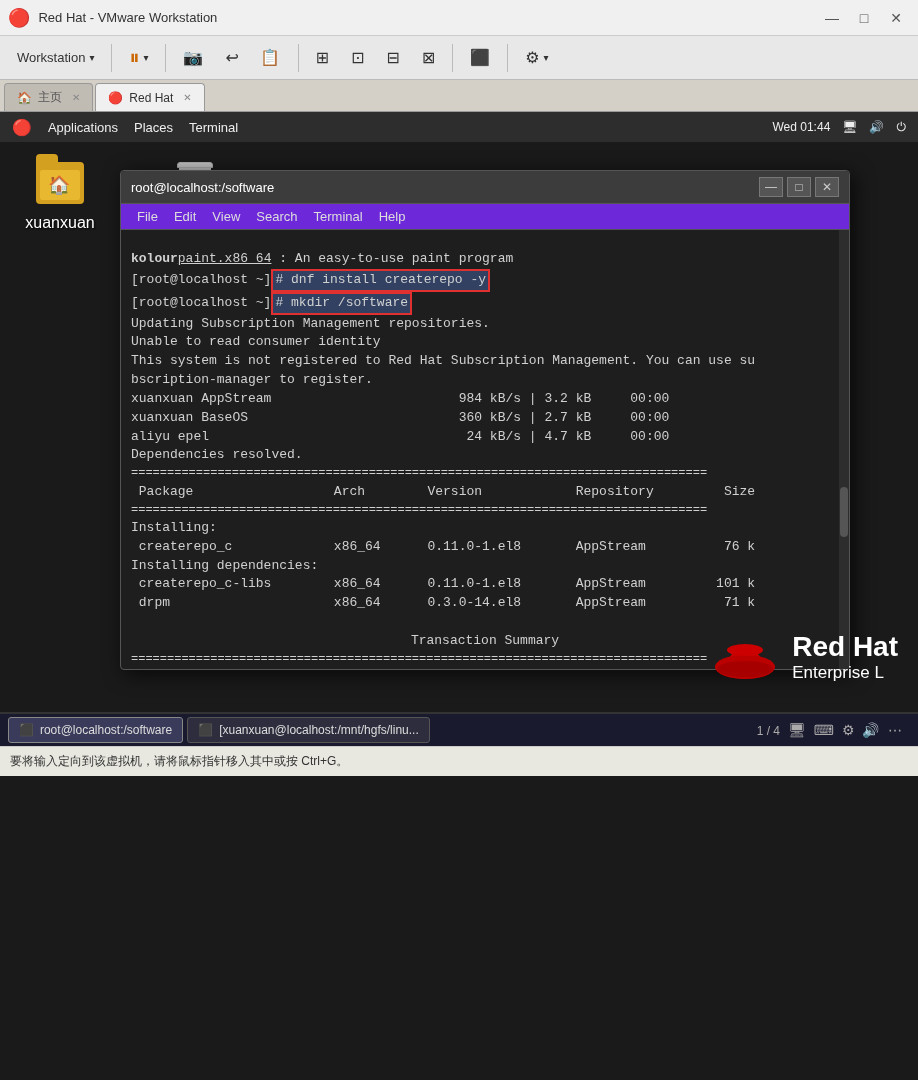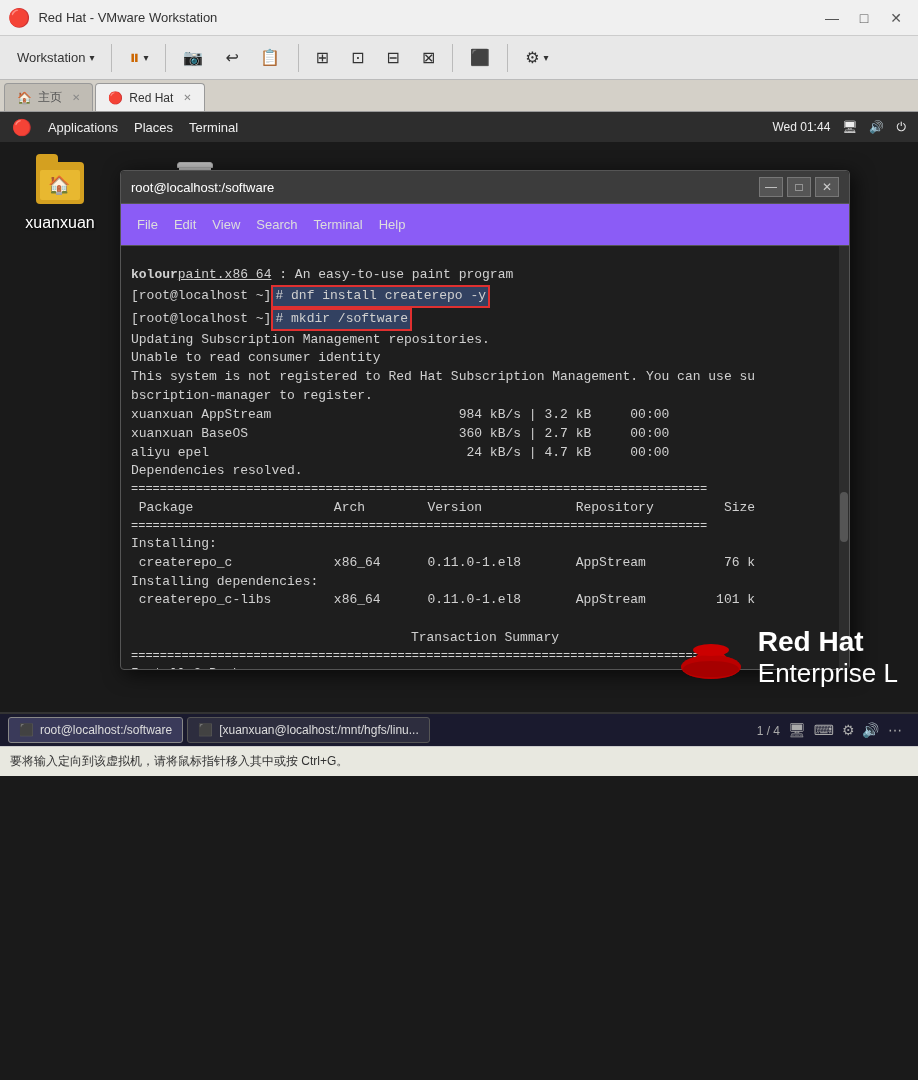--- a/index.html
+++ b/index.html
@@ -139,21 +139,21 @@
     .terminal-title { color: #fff; font-size: 13px; font-family: Arial, sans-serif; }
     .terminal-controls { display: flex; gap: 4px; }
     .terminal-ctrl-btn {
       width: 24px; height: 20px; background: #555; border: 1px solid #777;
       cursor: pointer; font-size: 12px; color: #ccc;
       display: flex; align-items: center; justify-content: center;
     }
 
     
     .terminal-menu {
-      display: flex; background: #8b5cf6; padding: 10px 8px;
+      display: flex; background: #6d28d9; padding: 2px 8px;
       border-bottom: 1px solid #555;
     }
     .terminal-menu-item {
       color: #ddd; font-size: 13px; padding: 3px 8px;
       cursor: pointer; font-family: Arial, sans-serif;
     }
 
     
     .terminal-content {
       flex: 1; padding: 20px 10px; overflow: hidden; color: #d0d0d0;
@@ -341,20 +341,21 @@
       <div style="color:#d0d0d0; white-space:pre;">xuanxuan BaseOS                           360 kB/s | 2.7 kB     00:00</div>
       <div style="color:#d0d0d0; white-space:pre;">aliyu epel                                 24 kB/s | 4.7 kB     00:00</div>
       <div style="color:#d0d0d0;">Dependencies resolved.</div>
       <div style="color:#d0d0d0; white-space:pre; font-size:12px;">================================================================================</div>
       <div style="color:#d0d0d0; white-space:pre;"> Package                  Arch        Version            Repository         Size</div>
       <div style="color:#d0d0d0; white-space:pre; font-size:12px;">================================================================================</div>
       <div style="color:#d0d0d0;">Installing:</div>
       <div style="color:#d0d0d0; white-space:pre;"> createrepo_c             x86_64      0.11.0-1.el8       AppStream          76 k</div>
       <div style="color:#d0d0d0;">Installing dependencies:</div>
       <div style="color:#d0d0d0; white-space:pre;"> createrepo_c-libs        x86_64      0.11.0-1.el8       AppStream         101 k</div>
+      <div style="color:#d0d0d0; white-space:pre;"> drpm                     x86_64      0.3.0-14.el8       AppStream          71 k</div>
       <div>&nbsp;</div>
       <div style="color:#d0d0d0;text-align:center;">Transaction Summary</div>
       <div style="color:#d0d0d0; white-space:pre; font-size:12px;">================================================================================</div>
       <div style="color:#d0d0d0;">Install  3 Packages</div>
 
       <div style="position:absolute; right:0; top:0; bottom:0; width:10px; background:#2d2d2d;">
         <div style="position:absolute; right:1px; bottom:30%; width:8px; height:50px; background:#555; border-radius:4px;"></div>
       </div>
     </div>
   </div>
@@ -367,21 +368,21 @@
       <path d="M15 45 Q20 28 35 26 Q50 28 55 45 Z" fill="#cc0000"></path>
 
       <ellipse cx="35" cy="45" rx="30" ry="12" fill="#aa0000" opacity="0.5"></ellipse>
 
       <ellipse cx="35" cy="28" rx="18" ry="6" fill="#cc0000"></ellipse>
 
       <ellipse cx="35" cy="47" rx="28" ry="8" fill="#880000" opacity="0.4"></ellipse>
     </svg>
     <div>
       <div style="color:#fff; font-size:28px; font-weight:bold; font-family:Arial, sans-serif;">Red Hat</div>
-      <div style="color:#fff; font-size:26px; font-family:Arial, sans-serif;">Enterprise L</div>
+      <div style="color:#fff; font-size:17px; font-family:Arial, sans-serif;">Enterprise L</div>
     </div>
   </div>
 
 </div>
 
 <div class="bottom-bar">
   <div class="taskbar-item active">
     <span style="font-size:12px;">⬛</span>
     <span>root@localhost:/software</span>
   </div>

